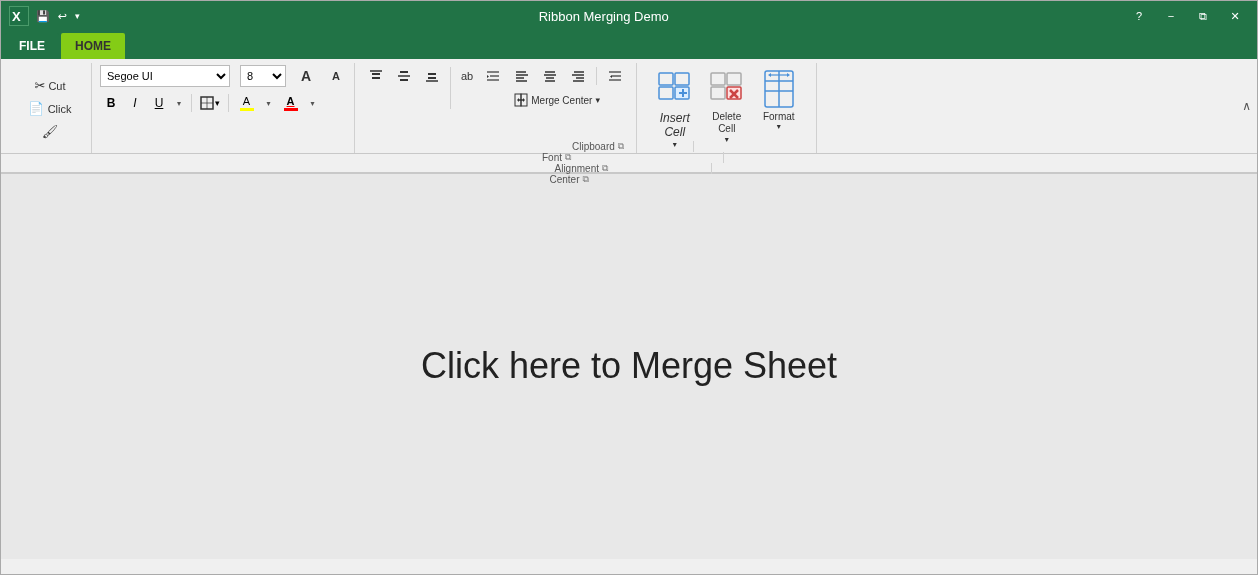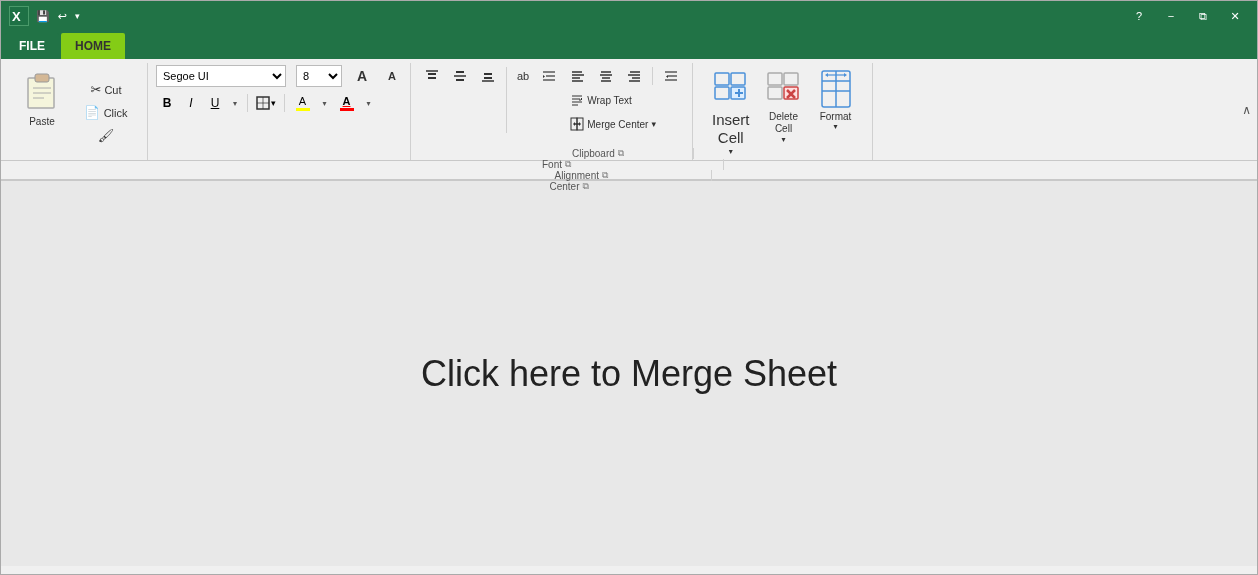--- a/index.html
+++ b/index.html
@@ -298,20 +298,21 @@
         <rect width="18" height="18" fill="#1e7145"></rect>
         <text x="2" y="14" font-size="13" fill="white" font-weight="bold">X</text>
       </svg>
     </div>
     <div class="quick-access">
       <span class="qa-btn">💾</span>
       <span class="qa-btn">↩</span>
       <span class="qa-btn" style="font-size:9px;">▾</span>
     </div>
   </div>
+  <div class="title-bar-center">Ribbon Merging Demo</div>
   <div class="title-bar-right">
     <button class="win-btn">?</button>
     <button class="win-btn">−</button>
     <button class="win-btn">⧉</button>
     <button class="win-btn close">✕</button>
   </div>
 </div>
 
 <div class="tab-bar">
   <div class="tab file-tab">
@@ -320,35 +321,20 @@
   <div class="tab active">
     <span>HOME</span>
   </div>
 </div>
 
 <div class="ribbon">
 
   <div class="ribbon-group clipboard-group" style="padding-right:6px;">
     <div class="ribbon-group-content">
 
-      <div class="paste-btn" style="display:flex;flex-direction:column;align-items:center;justify-content:flex-start;padding-top:4px;">
-        <div style="font-size:32px;line-height:1;">
-          <svg width="36" height="40" viewBox="0 0 36 40">
-
-            <rect x="4" y="8" width="26" height="30" rx="1" fill="#f5f5dc" stroke="#aaa" stroke-width="1.5"></rect>
-
-            <rect x="11" y="4" width="14" height="8" rx="2" fill="#d4b896" stroke="#999" stroke-width="1"></rect>
-
-            <line x1="9" y1="18" x2="27" y2="18" stroke="#aaa" stroke-width="1"></line>
-            <line x1="9" y1="23" x2="27" y2="23" stroke="#aaa" stroke-width="1"></line>
-            <line x1="9" y1="28" x2="20" y2="28" stroke="#aaa" stroke-width="1"></line>
-          </svg>
-        </div>
-        <span style="font-size:10px;margin-top:1px;">Paste</span>
-      </div>
 
       <div class="cut-copy-col">
         <div class="ribbon-btn-small" style="display:flex;align-items:center;gap:3px;padding:2px 4px;width:70px;">
           <span style="font-size:13px;">✂</span>
           <span style="font-size:11px;">Cut</span>
         </div>
         <div class="ribbon-btn-small" style="display:flex;align-items:center;gap:3px;padding:2px 4px;width:70px;">
           <span style="font-size:13px;">📄</span>
           <span style="font-size:11px;">Click</span>
         </div>
@@ -484,32 +470,20 @@
                 <line x1="2" y1="4" x2="14" y2="4" stroke="#333" stroke-width="1.2"></line>
                 <line x1="5" y1="8" x2="14" y2="8" stroke="#333" stroke-width="1.2"></line>
                 <line x1="2" y1="12" x2="14" y2="12" stroke="#333" stroke-width="1.2"></line>
                 <polygon points="5,7 3,8.5 5,10" fill="#333"></polygon>
               </svg>
           </div>
         </div>
         <div class="align-row">
           <div class="ribbon-btn-small" style="width:auto;padding:1px 4px;gap:3px;display:flex;align-items:center;">
             <svg width="14" height="14" viewBox="0 0 14 14">
-                <line x1="2" y1="3" x2="12" y2="3" stroke="#333" stroke-width="1"></line>
-                <line x1="2" y1="6" x2="10" y2="6" stroke="#333" stroke-width="1"></line>
-                <path d="M11,5 Q13,6 11,7 L9,7" stroke="#333" stroke-width="1" fill="none"></path>
-                <line x1="2" y1="9" x2="12" y2="9" stroke="#333" stroke-width="1"></line>
-                <line x1="2" y1="12" x2="8" y2="12" stroke="#333" stroke-width="1"></line>
-              </svg>
-            <span style="font-size:10px;">Wrap Text</span>
-          </div>
-        </div>
-        <div class="align-row">
-          <div class="ribbon-btn-small" style="width:auto;padding:1px 4px;gap:3px;display:flex;align-items:center;">
-            <svg width="14" height="14" viewBox="0 0 14 14">
                 <rect x="1" y="1" width="6" height="12" fill="none" stroke="#333" stroke-width="1"></rect>
                 <rect x="7" y="1" width="6" height="12" fill="none" stroke="#333" stroke-width="1"></rect>
                 <line x1="5" y1="7" x2="9" y2="7" stroke="#333" stroke-width="1.5"></line>
                 <polygon points="5,5 3,7 5,9" fill="#333"></polygon>
                 <polygon points="9,5 11,7 9,9" fill="#333"></polygon>
               </svg>
             <span style="font-size:10px;">Merge  Center</span>
             <span style="font-size:9px;">▾</span>
           </div>
         </div>
@@ -524,21 +498,21 @@
         <div>
           <svg width="36" height="40" viewBox="0 0 36 40">
             <rect x="2" y="4" width="14" height="12" rx="1" fill="none" stroke="#4a90d9" stroke-width="1.5"></rect>
             <rect x="18" y="4" width="14" height="12" rx="1" fill="none" stroke="#4a90d9" stroke-width="1.5"></rect>
             <rect x="2" y="18" width="14" height="12" rx="1" fill="none" stroke="#4a90d9" stroke-width="1.5"></rect>
             <rect x="18" y="18" width="14" height="12" rx="1" fill="#ddeeff" stroke="#4a90d9" stroke-width="1.5"></rect>
             <line x1="22" y1="24" x2="30" y2="24" stroke="#4a90d9" stroke-width="2"></line>
             <line x1="26" y1="20" x2="26" y2="28" stroke="#4a90d9" stroke-width="2"></line>
           </svg>
         </div>
-        <span style="font-size:15px;text-align:center;line-height:1.2;">Insert<br>Cell</span>
+        <span style="font-size:12px;text-align:center;line-height:1.2;font-style:italic;">Insert<br>Cell</span>
         <span style="font-size:8px;">▾</span>
       </div>
 
       <div class="cell-btn">
         <div>
           <svg width="36" height="40" viewBox="0 0 36 40">
             <rect x="2" y="4" width="14" height="12" rx="1" fill="none" stroke="#aaa" stroke-width="1.5"></rect>
             <rect x="18" y="4" width="14" height="12" rx="1" fill="none" stroke="#aaa" stroke-width="1.5"></rect>
             <rect x="2" y="18" width="14" height="12" rx="1" fill="none" stroke="#aaa" stroke-width="1.5"></rect>
             <rect x="18" y="18" width="14" height="12" rx="1" fill="#ffe0e0" stroke="#cc4444" stroke-width="1.5"></rect>

